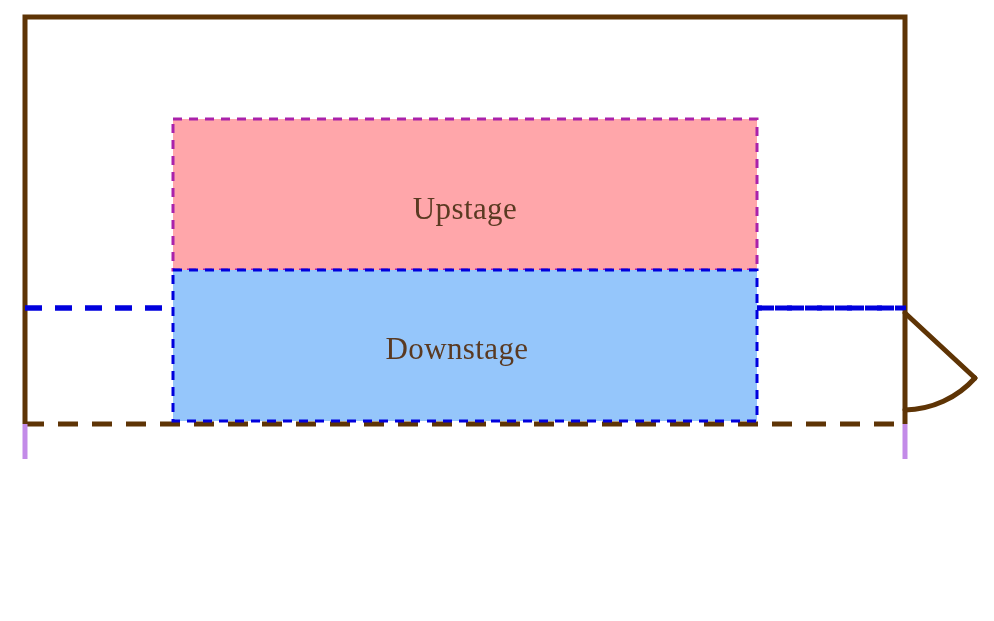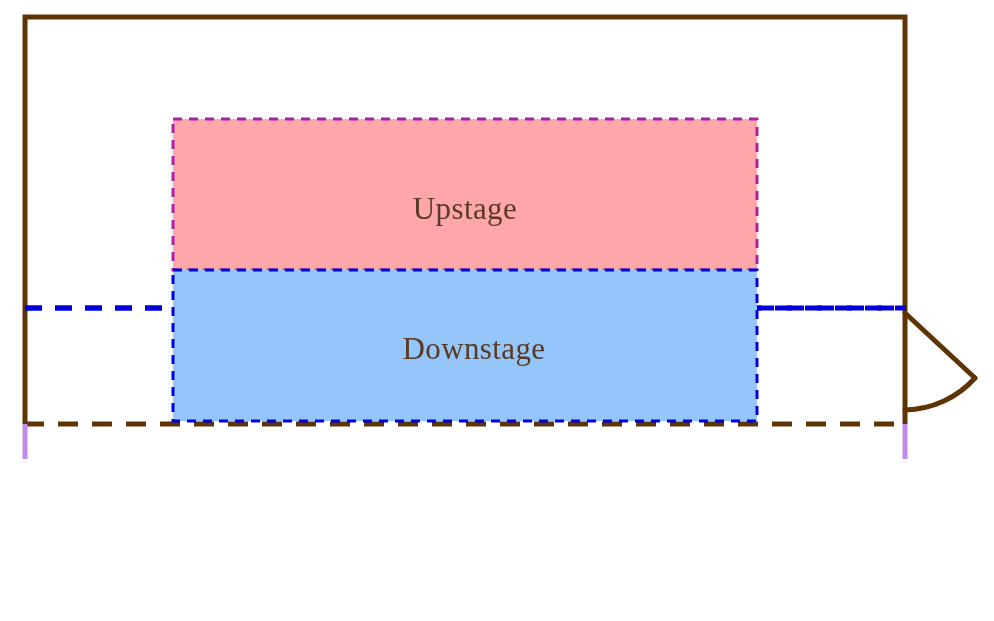--- a/index.html
+++ b/index.html
@@ -35,21 +35,21 @@
     color: #5a3a22;
     white-space: nowrap;
     user-select: none;
   }
   #upstage-label {
     left: 173px;
     top: 191px;
     width: 584px;
   }
   #downstage-label {
-    left: 182px;
+    left: 165px;
     top: 331px;
     width: 584px;
   }
 </style>
 </head>
 <body>
 
 <div id="stage-diagram">
 
   <svg id="diagram-svg" viewBox="0 0 994 621" xmlns="http://www.w3.org/2000/svg">

